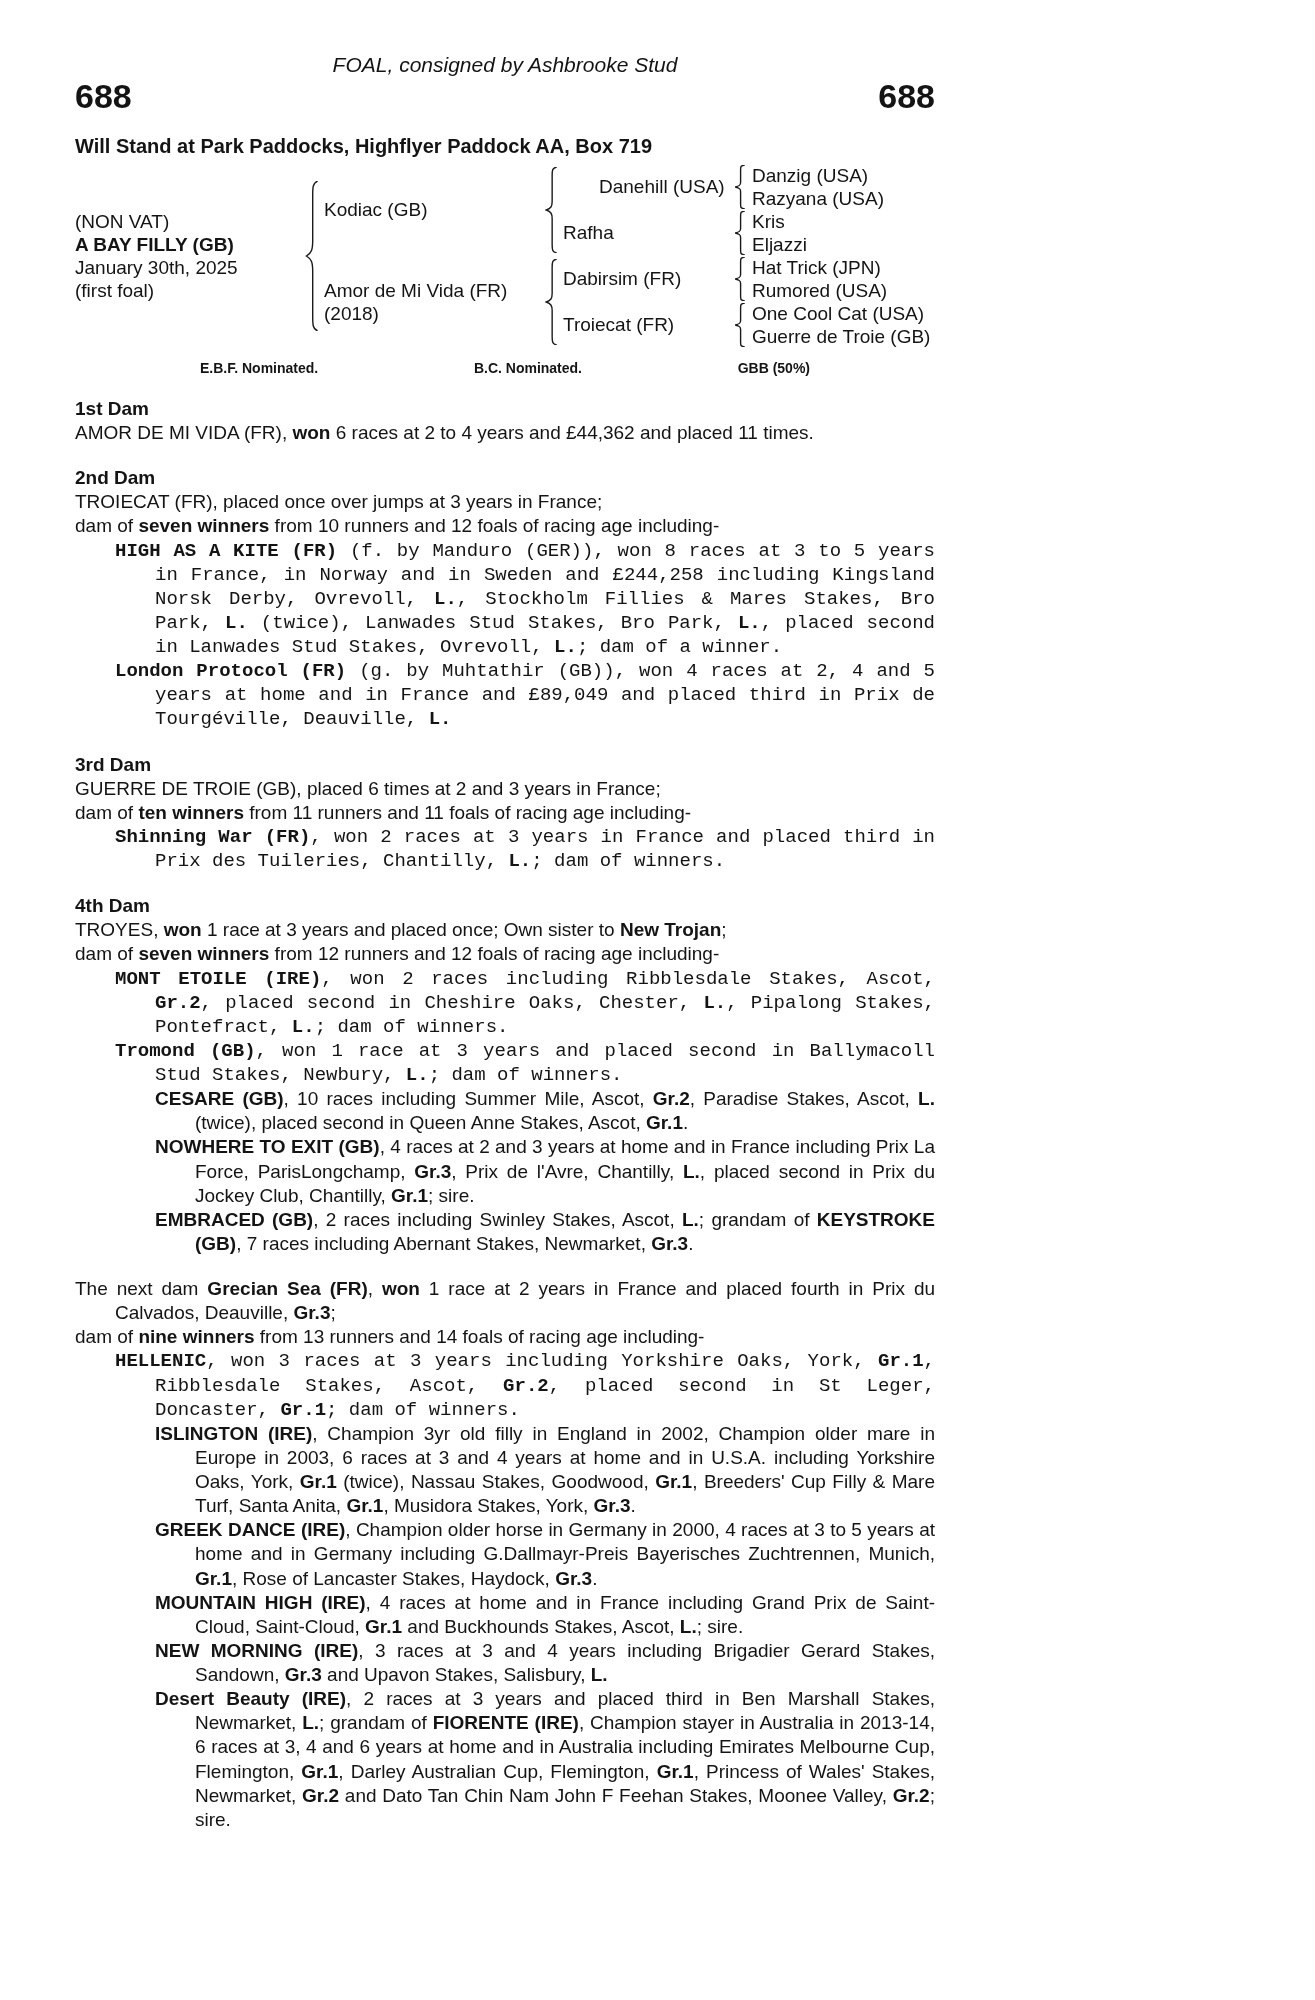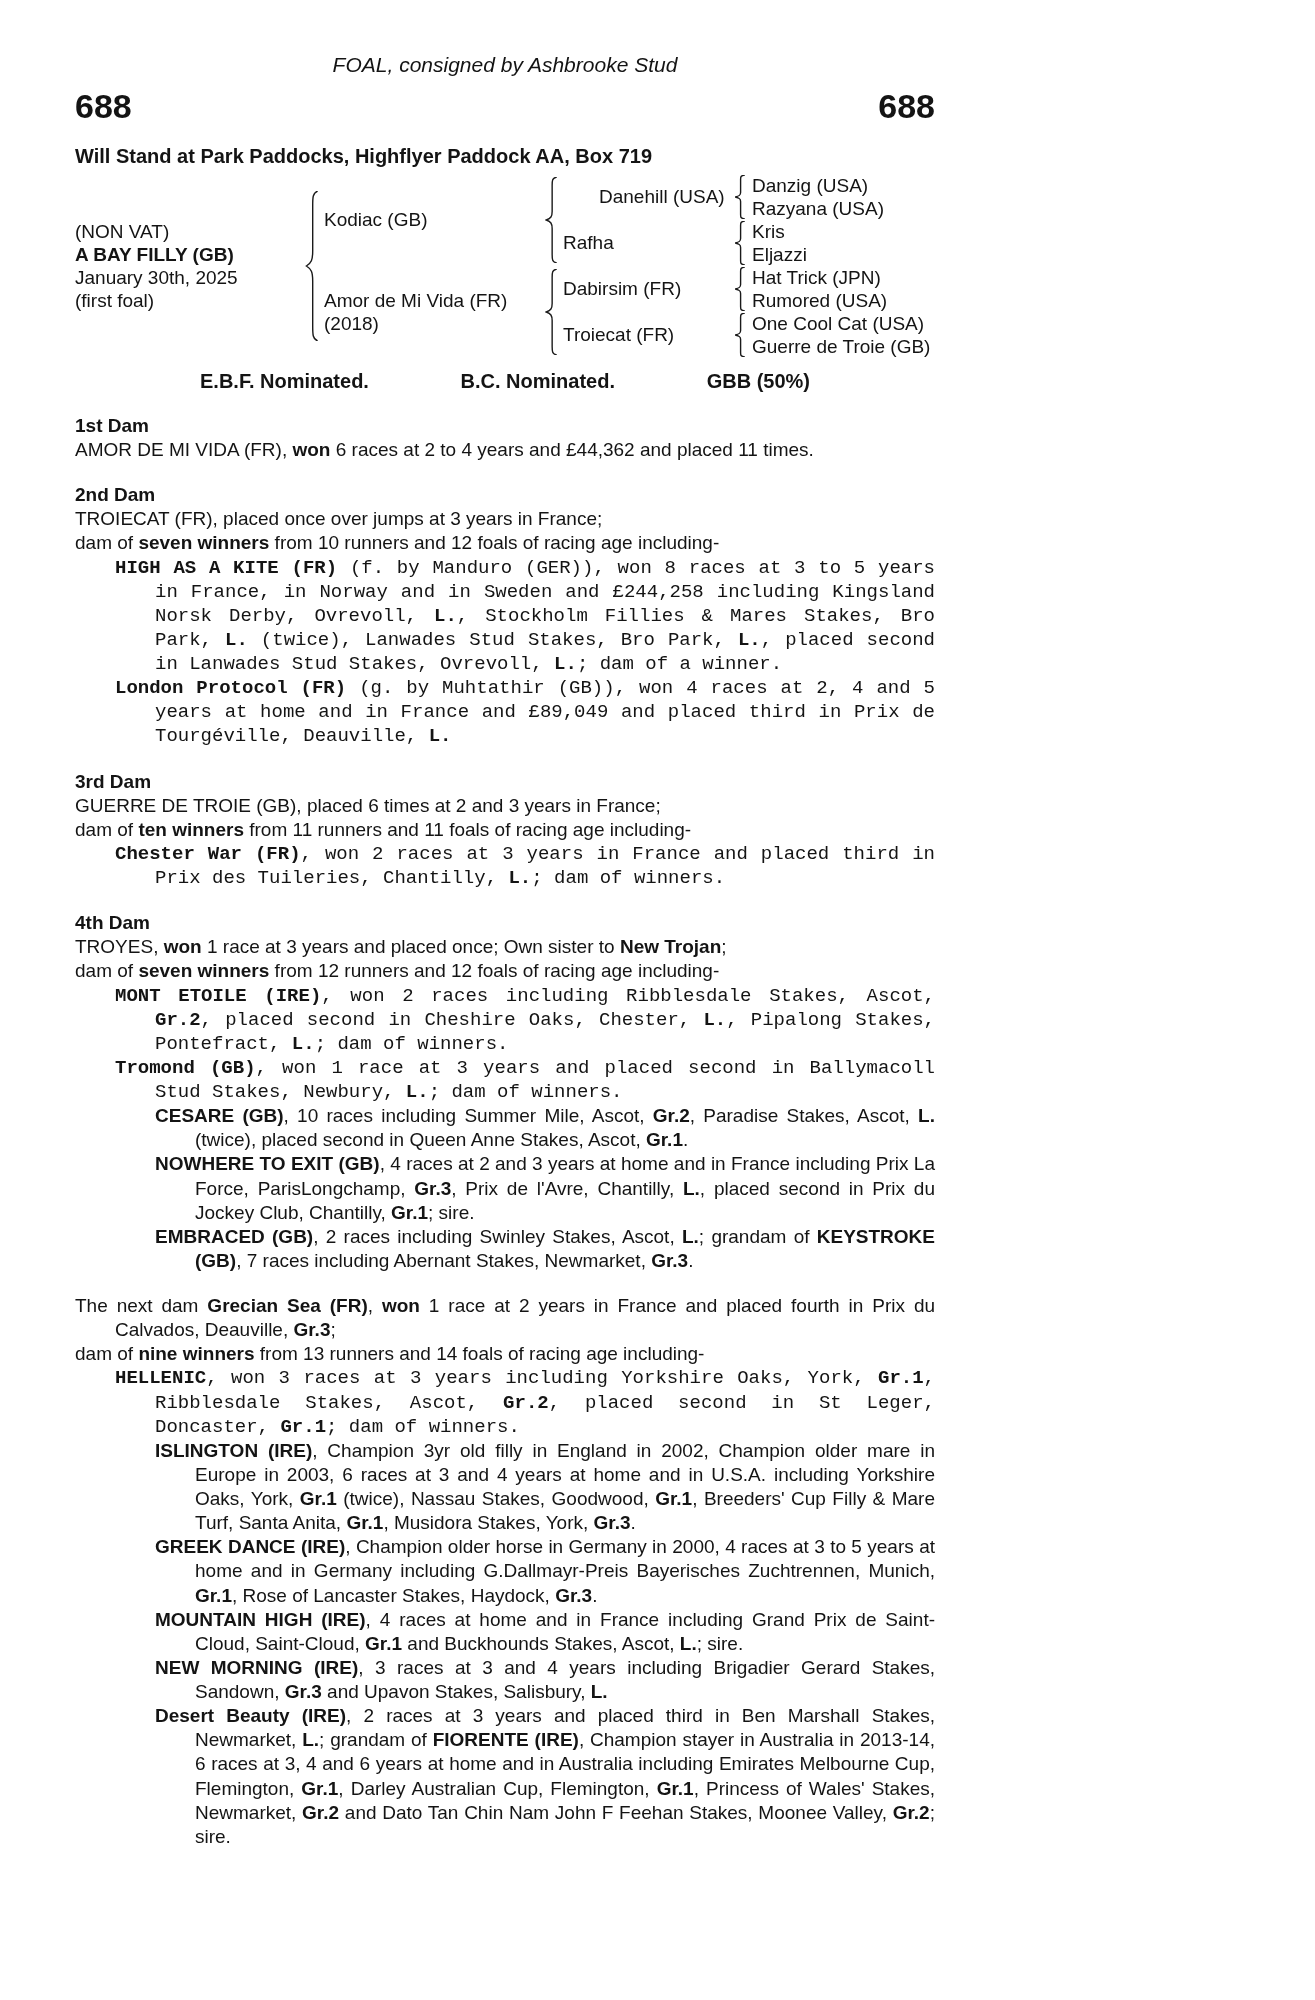--- a/index.html
+++ b/index.html
@@ -4,21 +4,21 @@
 <style>
   html,body{margin:0;padding:0;}
   body{
     width:1315px;height:2000px;background:#ffffff;color:#141414;
     font-family:"Liberation Sans","DejaVu Sans",sans-serif;
   }
   .content{width:860px;margin-left:75px;padding-top:52px;}
 
   .consignor{ text-align:center;font-style:italic;font-size:21px;line-height:1.2;}
   .lot-row{display:flex;justify-content:space-between;align-items:flex-start;
-    font-size:34px;font-weight:bold;line-height:1.05;margin-top:12px;}
+    font-size:34px;font-weight:bold;line-height:1.05;margin-top:2px;}
   .stand-line{font-weight:bold;font-size:20px;margin-top:20px;}
 
   
   .pedigree{display:grid;grid-template-columns:225px 24px 215px 24px 165px 24px auto;
     grid-auto-rows:23px;margin-top:6px;font-size:19px;}
   .ped-cell{display:flex;flex-direction:column;justify-content:center;line-height:23px;}
   .ped-subject{grid-column:1;grid-row:1/9;}
   .ped-subject .subj-name{font-weight:bold;}
   .brace-cell{display:flex;align-items:center;justify-content:center;}
   .bc-1{grid-column:2;grid-row:1/9;}
@@ -31,21 +31,21 @@
   .g1-sire{grid-column:3;grid-row:1/5;}
   .g1-dam{grid-column:3;grid-row:5/9;}
   .g2-ss{grid-column:5;grid-row:1/3;margin-left:36px;}
   .g2-sd{grid-column:5;grid-row:3/5;}
   .g2-ds{grid-column:5;grid-row:5/7;}
   .g2-dd{grid-column:5;grid-row:7/9;}
   .g3{grid-column:7;}
   .g3.r1{grid-row:1}.g3.r2{grid-row:2}.g3.r3{grid-row:3}.g3.r4{grid-row:4}
   .g3.r5{grid-row:5}.g3.r6{grid-row:6}.g3.r7{grid-row:7}.g3.r8{grid-row:8}
 
-  .nominations{display:flex;justify-content:space-between;font-weight:bold;font-size:20px;
+  .nominations{display:flex;justify-content:space-between;font-weight:bold;font-size:14px;
     margin-top:12px;margin-left:125px;width:610px;}
 
   
   .body-text{font-size:19px;line-height:1.27;margin-top:6px;}
   .dam-heading{font-weight:bold;margin-top:21px;}
   .para{text-align:justify;}
   .para.gap{margin-top:21px;}
   .indent-0{padding-left:40px;text-indent:-40px;}
   .indent-1{padding-left:80px;text-indent:-40px;font-family:Liberation Mono, monospace;}
   .indent-2{padding-left:120px;text-indent:-40px;}
@@ -170,21 +170,21 @@
       <div class="dam-heading">1st Dam</div>
       <div class="para indent-0"><span class="fi">AMOR DE MI VIDA (FR),</span><span> </span><span class="fb">won</span><span> 6 races at 2 to 4 years and £44,362 and placed 11 times.</span></div>
       <div class="dam-heading">2nd Dam</div>
       <div class="para indent-0"><span>TROIECAT (FR), placed once over jumps at 3 years in France;</span></div>
       <div class="para indent-0"><span>dam of </span><span class="fb">seven winners</span><span> from 10 runners and 12 foals of racing age including-</span></div>
       <div class="para indent-1"><span class="fb">HIGH AS A KITE (FR)</span><span> (f. by Manduro (GER)), won 8 races at 3 to 5 years in France, in Norway and in Sweden and £244,258 including Kingsland Norsk Derby, Ovrevoll, </span><span class="fb">L.</span><span>, Stockholm Fillies &amp; Mares Stakes, Bro Park, </span><span class="fb">L.</span><span> (twice), Lanwades Stud Stakes, Bro Park, </span><span class="fb">L.</span><span>, placed second in Lanwades Stud Stakes, Ovrevoll, </span><span class="fb">L.</span><span>; dam of a winner.</span></div>
       <div class="para indent-1"><span class="fb">London Protocol (FR)</span><span> (g. by Muhtathir (GB)), won 4 races at 2, 4 and 5 years at home and in France and £89,049 and placed third in Prix de Tourgéville, Deauville, </span><span class="fb">L.</span></div>
       <div class="dam-heading">3rd Dam</div>
       <div class="para indent-0"><span>GUERRE DE TROIE (GB), placed 6 times at 2 and 3 years in France;</span></div>
       <div class="para indent-0"><span>dam of </span><span class="fb">ten winners</span><span> from 11 runners and 11 foals of racing age including-</span></div>
-      <div class="para indent-1"><span class="fb">Chester War (FR)</span><span>, won 2 races at 3 years in France and placed third in Prix des Tuileries, Chantilly, </span><span class="fb">L.</span><span>; dam of winners.</span></div>
+      <div class="para indent-1"><span class="fb">Shinning War (FR)</span><span>, won 2 races at 3 years in France and placed third in Prix des Tuileries, Chantilly, </span><span class="fb">L.</span><span>; dam of winners.</span></div>
       <div class="dam-heading">4th Dam</div>
       <div class="para indent-0"><span class="fi">TROYES</span><span>, </span><span class="fb">won</span><span> 1 race at 3 years and placed once; Own sister to </span><span class="fb">New Trojan</span><span>;</span></div>
       <div class="para indent-0"><span>dam of </span><span class="fb">seven winners</span><span> from 12 runners and 12 foals of racing age including-</span></div>
       <div class="para indent-1"><span class="fb">MONT ETOILE (IRE)</span><span>, won 2 races including Ribblesdale Stakes, Ascot, </span><span class="fb">Gr.2</span><span>, placed second in Cheshire Oaks, Chester, </span><span class="fb">L.</span><span>, Pipalong Stakes, Pontefract, </span><span class="fb">L.</span><span>; dam of winners.</span></div>
       <div class="para indent-1"><span class="fb">Tromond (GB)</span><span>, won 1 race at 3 years and placed second in Ballymacoll Stud Stakes, Newbury, </span><span class="fb">L.</span><span>; dam of winners.</span></div>
       <div class="para indent-2"><span class="fb">CESARE (GB)</span><span>, 10 races including Summer Mile, Ascot, </span><span class="fb">Gr.2</span><span>, Paradise Stakes, Ascot, </span><span class="fb">L.</span><span> (twice), placed second in Queen Anne Stakes, Ascot, </span><span class="fb">Gr.1</span><span>.</span></div>
       <div class="para indent-2"><span class="fb">NOWHERE TO EXIT (GB)</span><span>, 4 races at 2 and 3 years at home and in France including Prix La Force, ParisLongchamp, </span><span class="fb">Gr.3</span><span>, Prix de l'Avre, Chantilly, </span><span class="fb">L.</span><span>, placed second in Prix du Jockey Club, Chantilly, </span><span class="fb">Gr.1</span><span>; sire.</span></div>
       <div class="para indent-2"><span class="fb">EMBRACED (GB)</span><span>, 2 races including Swinley Stakes, Ascot, </span><span class="fb">L.</span><span>; grandam of </span><span class="fb">KEYSTROKE (GB)</span><span>, 7 races including Abernant Stakes, Newmarket, </span><span class="fb">Gr.3</span><span>.</span></div>
       <div class="para indent-0 gap"><span>The next dam </span><span class="fb">Grecian Sea (FR)</span><span>, </span><span class="fb">won</span><span> 1 race at 2 years in France and placed fourth in Prix du Calvados, Deauville, </span><span class="fb">Gr.3</span><span>;</span></div>
       <div class="para indent-0"><span>dam of </span><span class="fb">nine winners</span><span> from 13 runners and 14 foals of racing age including-</span></div>

